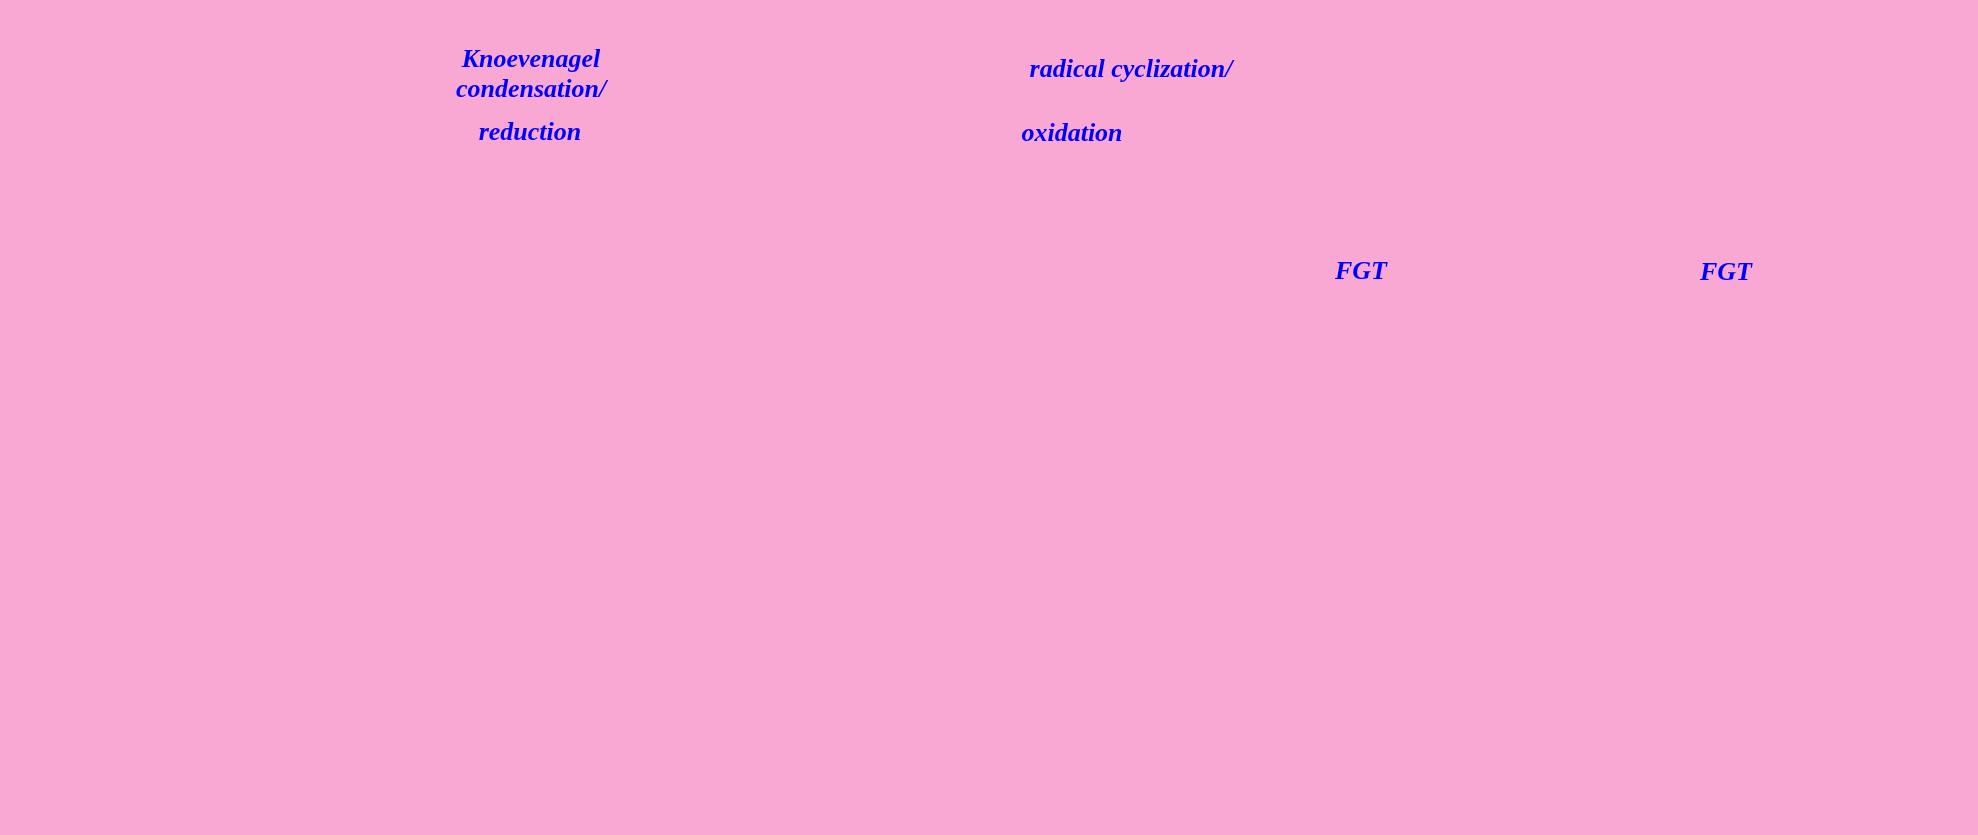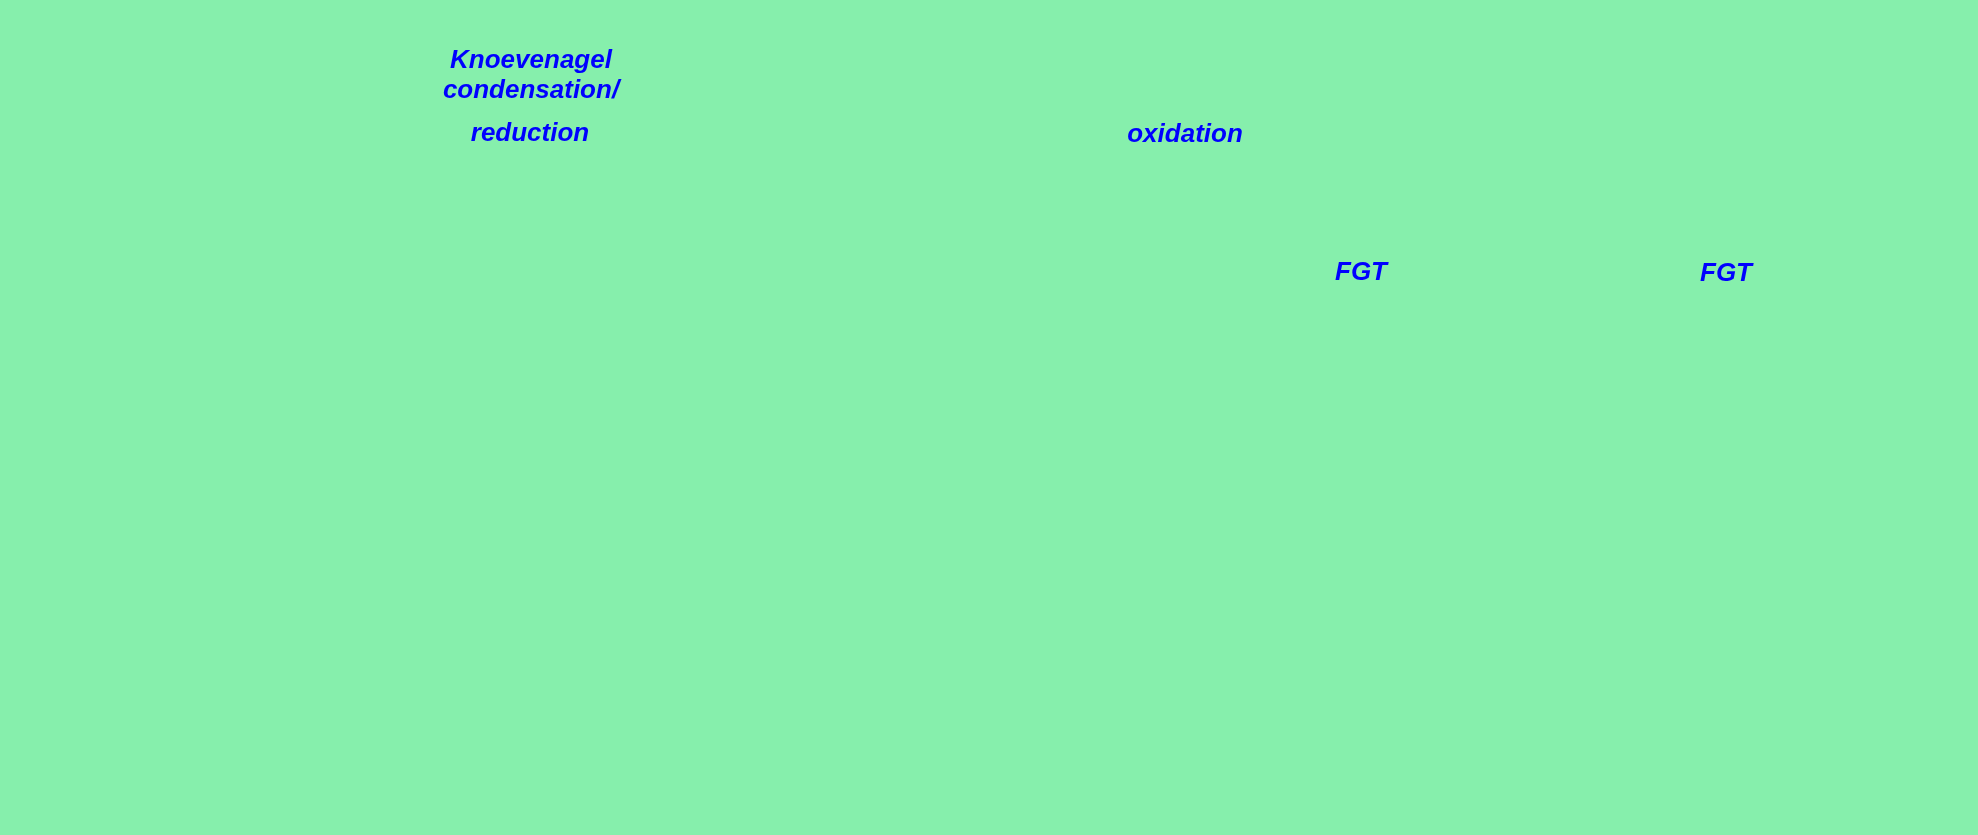--- a/index.html
+++ b/index.html
@@ -4,23 +4,23 @@
 <style>
   html, body {
     margin: 0;
     padding: 0;
     background: #000000;
   }
   .scheme {
     position: relative;
     width: 1978px;
     height: 835px;
-    background: #86efac;
+    background: #f9a8d4;
     overflow: hidden;
-    font-family: Liberation Sans, sans-serif;
+    font-family: Liberation Serif, serif;
   }
   .lbl {
     position: absolute;
     transform: translateX(-50%);
     color: #0000ff;
     font-style: italic;
     font-weight: 700;
     font-size: 26px;
     line-height: 30px;
     text-align: center;
@@ -32,20 +32,21 @@
 
 <div class="scheme">
 
   <div class="lbl" style="left: 531px; top: 44px;">
     <div>Knoevenagel</div>
     <div>condensation/</div>
   </div>
 
   <div class="lbl" style="left: 530px; top: 117px;">reduction</div>
 
+  <div class="lbl" style="left: 1131px; top: 54px;">radical cyclization/</div>
 
-  <div class="lbl" style="left: 1185px; top: 118px;">oxidation</div>
+  <div class="lbl" style="left: 1072px; top: 118px;">oxidation</div>
 
   <div class="lbl" style="left: 1361px; top: 256px;">FGT</div>
 
   <div class="lbl" style="left: 1726px; top: 257px;">FGT</div>
 
 </div>
 
 </body></html>

